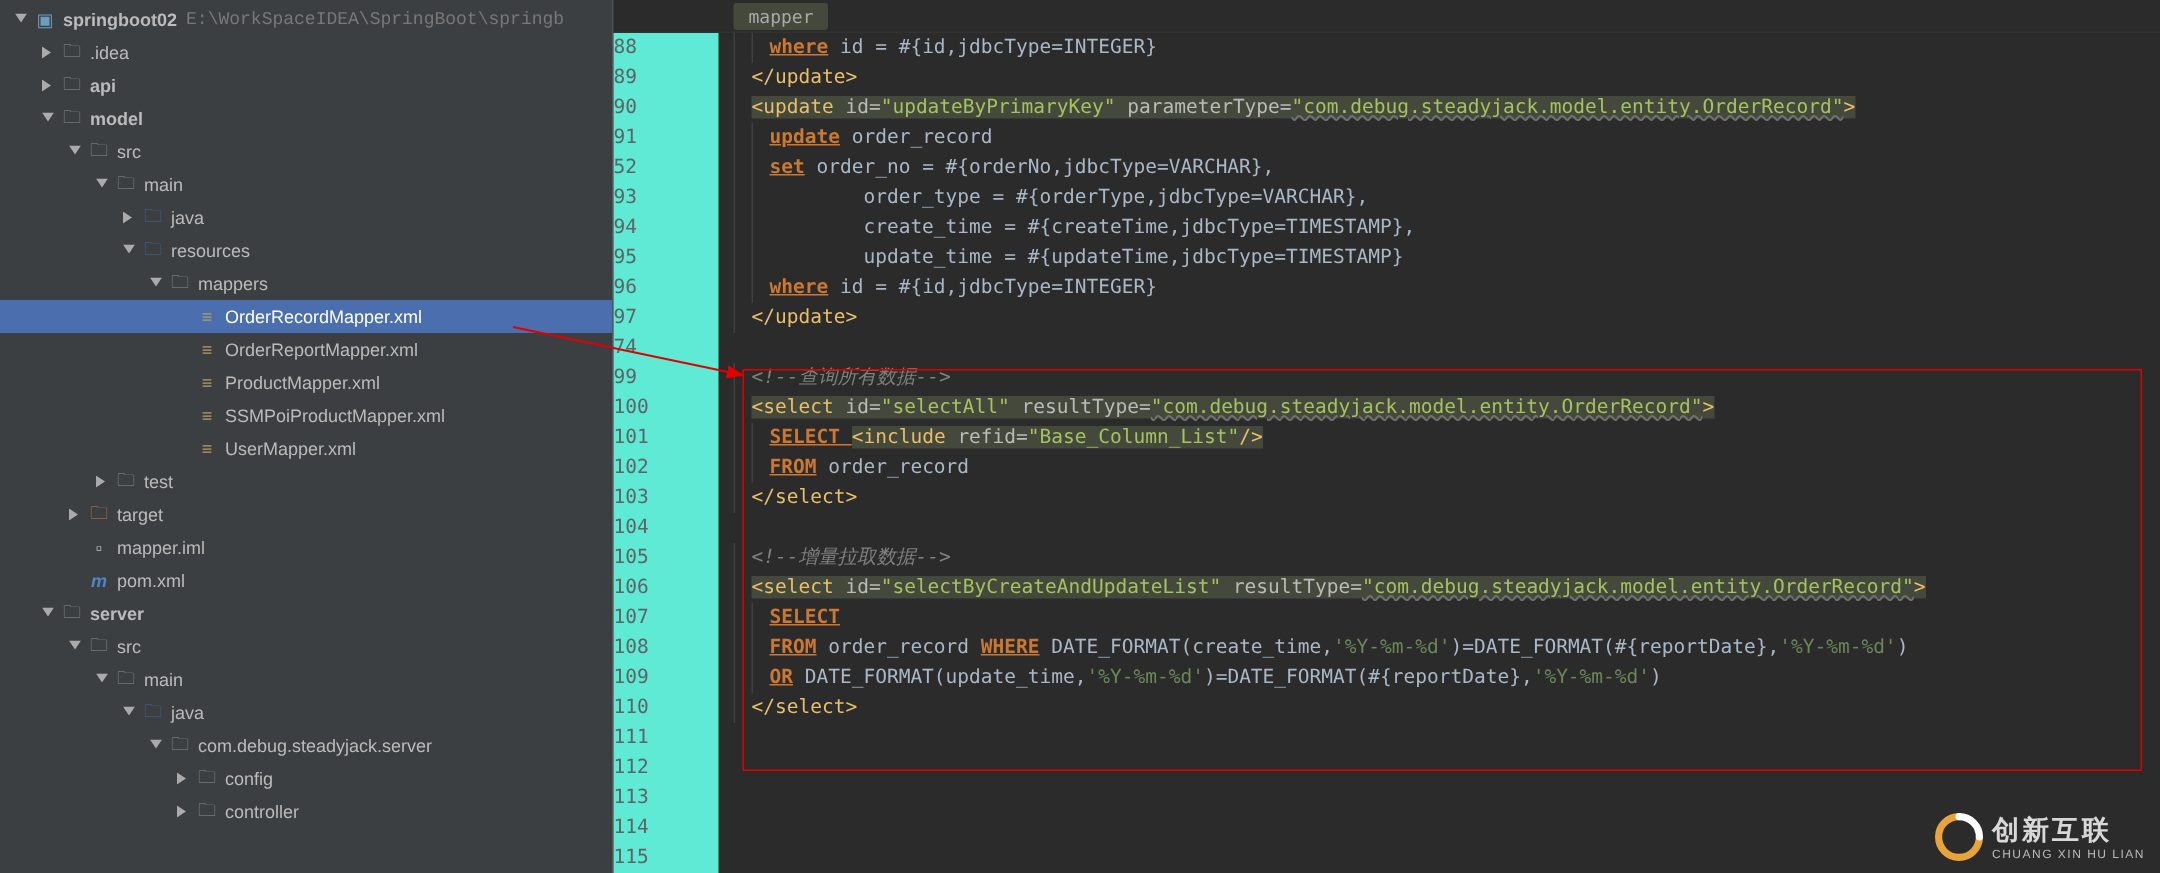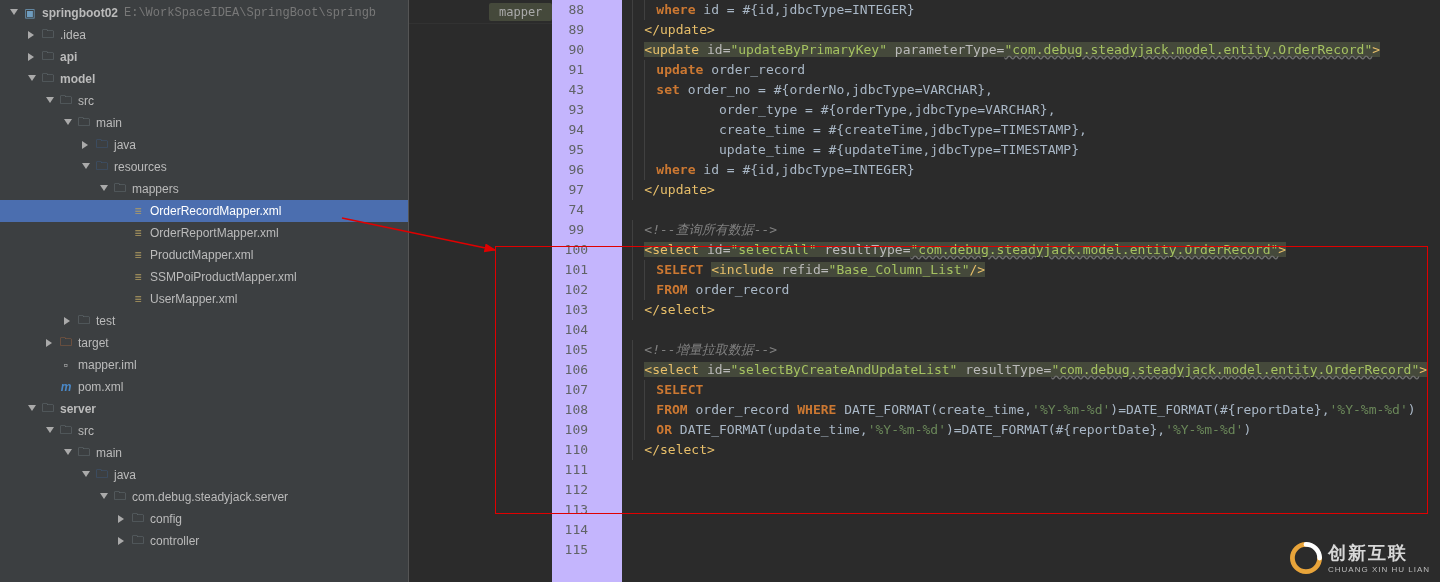--- a/index.html
+++ b/index.html
@@ -57,21 +57,21 @@
 .module-icon { color: #6e9cbe; }
 .file-icon { color: #c5c5c5; }
 .xml-icon { color: #b39d62; }
 .proj-path { color: #787878; margin-left: 6px; font-family: Liberation Mono, monospace; }
 .bold { font-weight: bold; }
 
 .editor {
   flex: 1;
   background: #2b2b2b;
   display: flex;
-  flex-direction: row;
+  flex-direction: column;
   position: relative;
 }
 .breadcrumb {
   height: 24px;
   display: flex;
   align-items: center;
   padding-left: 80px;
   border-bottom: 1px solid #323232;
 }
 .breadcrumb-item {
@@ -82,22 +82,22 @@
   font-size: 12px;
   border-radius: 2px;
 }
 .code-area {
   flex: 1;
   display: flex;
   position: relative;
 }
 .gutter {
   width: 70px;
-  background: #c4b5fd;
-  text-align: center;
+  background: #5eead4;
+  text-align: left;
   padding-right: 22px;
   color: #606366;
   font-family: "DejaVu Sans Mono", monospace;
   font-size: 13px;
   line-height: 20px;
   padding-top: 0;
   position: relative;
 }
 .gutter-line { height: 20px; position: relative; }
 .code {
@@ -113,21 +113,21 @@
 .indent-guide {
   border-left: 1px solid #404040;
   display: inline-block;
   padding-left: 11px;
   margin-left: 0;
 }
 .c-tag { color: #e8bf6a; }
 .c-attr { color: #bababa; }
 .c-str { color: #a5c261; }
 .c-str-u { color: #a5c261; text-decoration: underline wavy #707070; }
-.c-kw { color: #cc7832; font-weight: bold; }
+.c-kw { color: #cc7832; font-weight: bold; text-decoration: underline; }
 .c-comment { color: #808080; font-style: italic; }
 .c-text { color: #a9b7c6; }
 .c-strlit { color: #6a8759; }
 
 .red-box {
   position: absolute;
   left: 495px;
   top: 246px;
   width: 933px;
   height: 268px;
@@ -381,21 +381,21 @@
 <div class="editor">
   <div class="breadcrumb">
     <span class="breadcrumb-item">mapper</span>
   </div>
   <div class="code-area">
     <div class="gutter">
       <div class="gutter-line">88</div>
       <div class="gutter-line">89</div>
       <div class="gutter-line">90</div>
       <div class="gutter-line">91</div>
-      <div class="gutter-line">43</div>
+      <div class="gutter-line">52</div>
       <div class="gutter-line">93</div>
       <div class="gutter-line">94</div>
       <div class="gutter-line">95</div>
       <div class="gutter-line">96</div>
       <div class="gutter-line">97</div>
       <div class="gutter-line">74</div>
       <div class="gutter-line">99</div>
       <div class="gutter-line">100</div>
       <div class="gutter-line">101</div>
       <div class="gutter-line">102</div>

